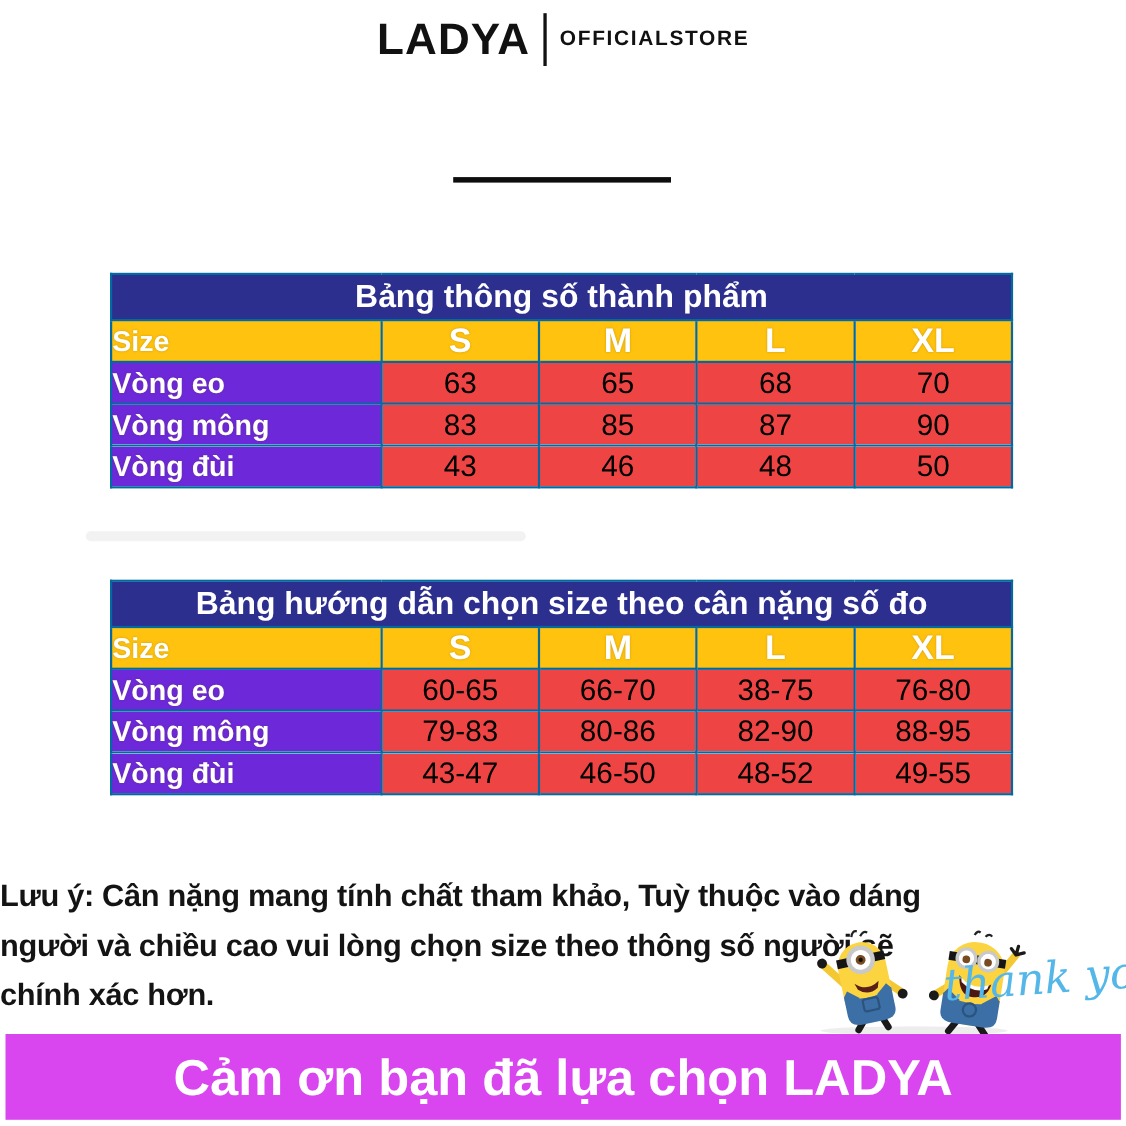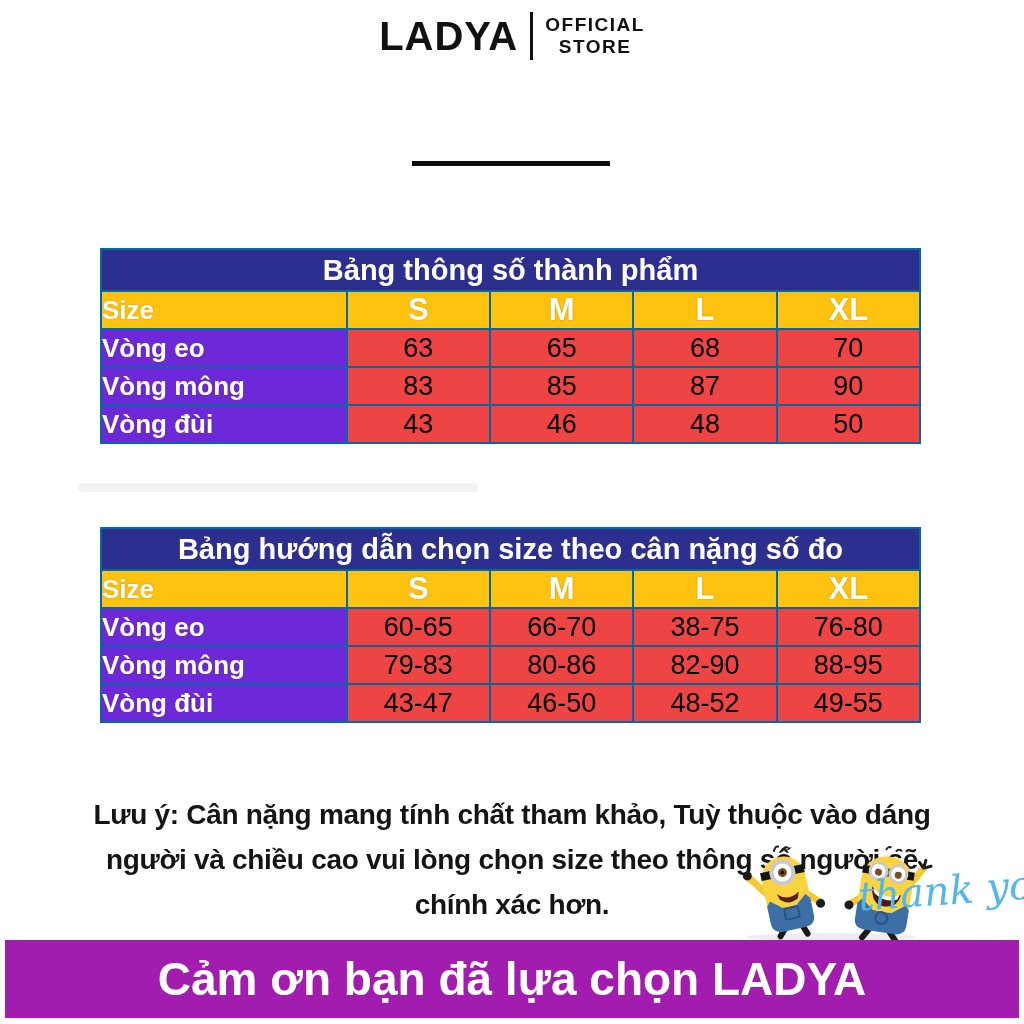--- a/index.html
+++ b/index.html
@@ -8,21 +8,21 @@
   .canvas {
     position: relative; width: 1024px; height: 1024px;
     background: #ffffff; overflow: hidden; margin: 0 auto;
   }
 
   
   .logo { position: absolute; top: 12px; left: 0; width: 100%;
           display: flex; justify-content: center; align-items: center; gap: 12px; }
   .logo-brand { font-size: 40px; font-weight: bold; color: #111; letter-spacing: 1px; }
   .logo-divider { width: 3px; height: 48px; background: #111; }
-  .logo-store { display: flex; flex-direction: column; align-items: center; }
+  .logo-store { display: flex; align-items: center; }
   .logo-store-line { font-size: 19px; font-weight: bold; color: #111; letter-spacing: 1.5px; line-height: 22px; }
 
   
   .page-title { position: absolute; top: 96px; left: 0; width: 100%;
                 text-align: center; font-size: 54px; font-weight: bold;
                 letter-spacing: -1px; color: #141414;
                 font-family: "Liberation Sans", sans-serif; white-space: nowrap; }
   .title-underline { position: absolute; top: 161px; left: 412px;
                      width: 198px; height: 5px; background: #0d0d0d; }
 
@@ -43,34 +43,34 @@
   .row-label-cell { background: #6d28d9; color: #fff; font-size: 26px;
                     font-weight: bold; text-align: left; padding-left: 0; height: 38px;
                     text-shadow: 0 0 2px rgba(90,70,0,.35); }
   .value-cell { background: #ef4444; color: #000; font-size: 27px;
                 text-align: center; height: 38px; font-weight: 400; }
 
   .ghost-line { position: absolute; top: 483px; left: 78px; width: 400px; height: 9px;
                 background: #f2f2f2; border-radius: 5px; }
 
   
-  .note { position: absolute; top: 792px; left: 0; width: 100%; text-align: center; }
+  .note { position: absolute; top: 792px; left: 0; width: 100%; }
   .note-line { font-size: 28px; font-weight: bold; color: #141414;
                line-height: 45px; letter-spacing: -0.3px; white-space: nowrap; }
 
   
   .minions { position: absolute; left: 726px; top: 844px; width: 214px; height: 98px; }
   .thank-you { position: absolute; left: 858px; top: 866px;
                font-family: "DejaVu Serif", serif; font-style: italic;
                font-size: 40px; color: #55B7E8; transform: rotate(-4deg);
                white-space: nowrap; }
 
   
   .footer-banner { position: absolute; left: 5px; right: 5px; top: 940px; height: 78px;
-                   background: #a21caf; display: flex; align-items: center; justify-content: center; }
+                   background: #d946ef; display: flex; align-items: center; justify-content: center; }
   .footer-text { color: #fff; font-size: 46px; font-weight: bold; letter-spacing: 0; }
 </style>
 </head>
 <body>
 
 <div class="canvas">
 
   <div class="logo">
     <span class="logo-brand">LADYA</span>
     <span class="logo-divider"></span>

